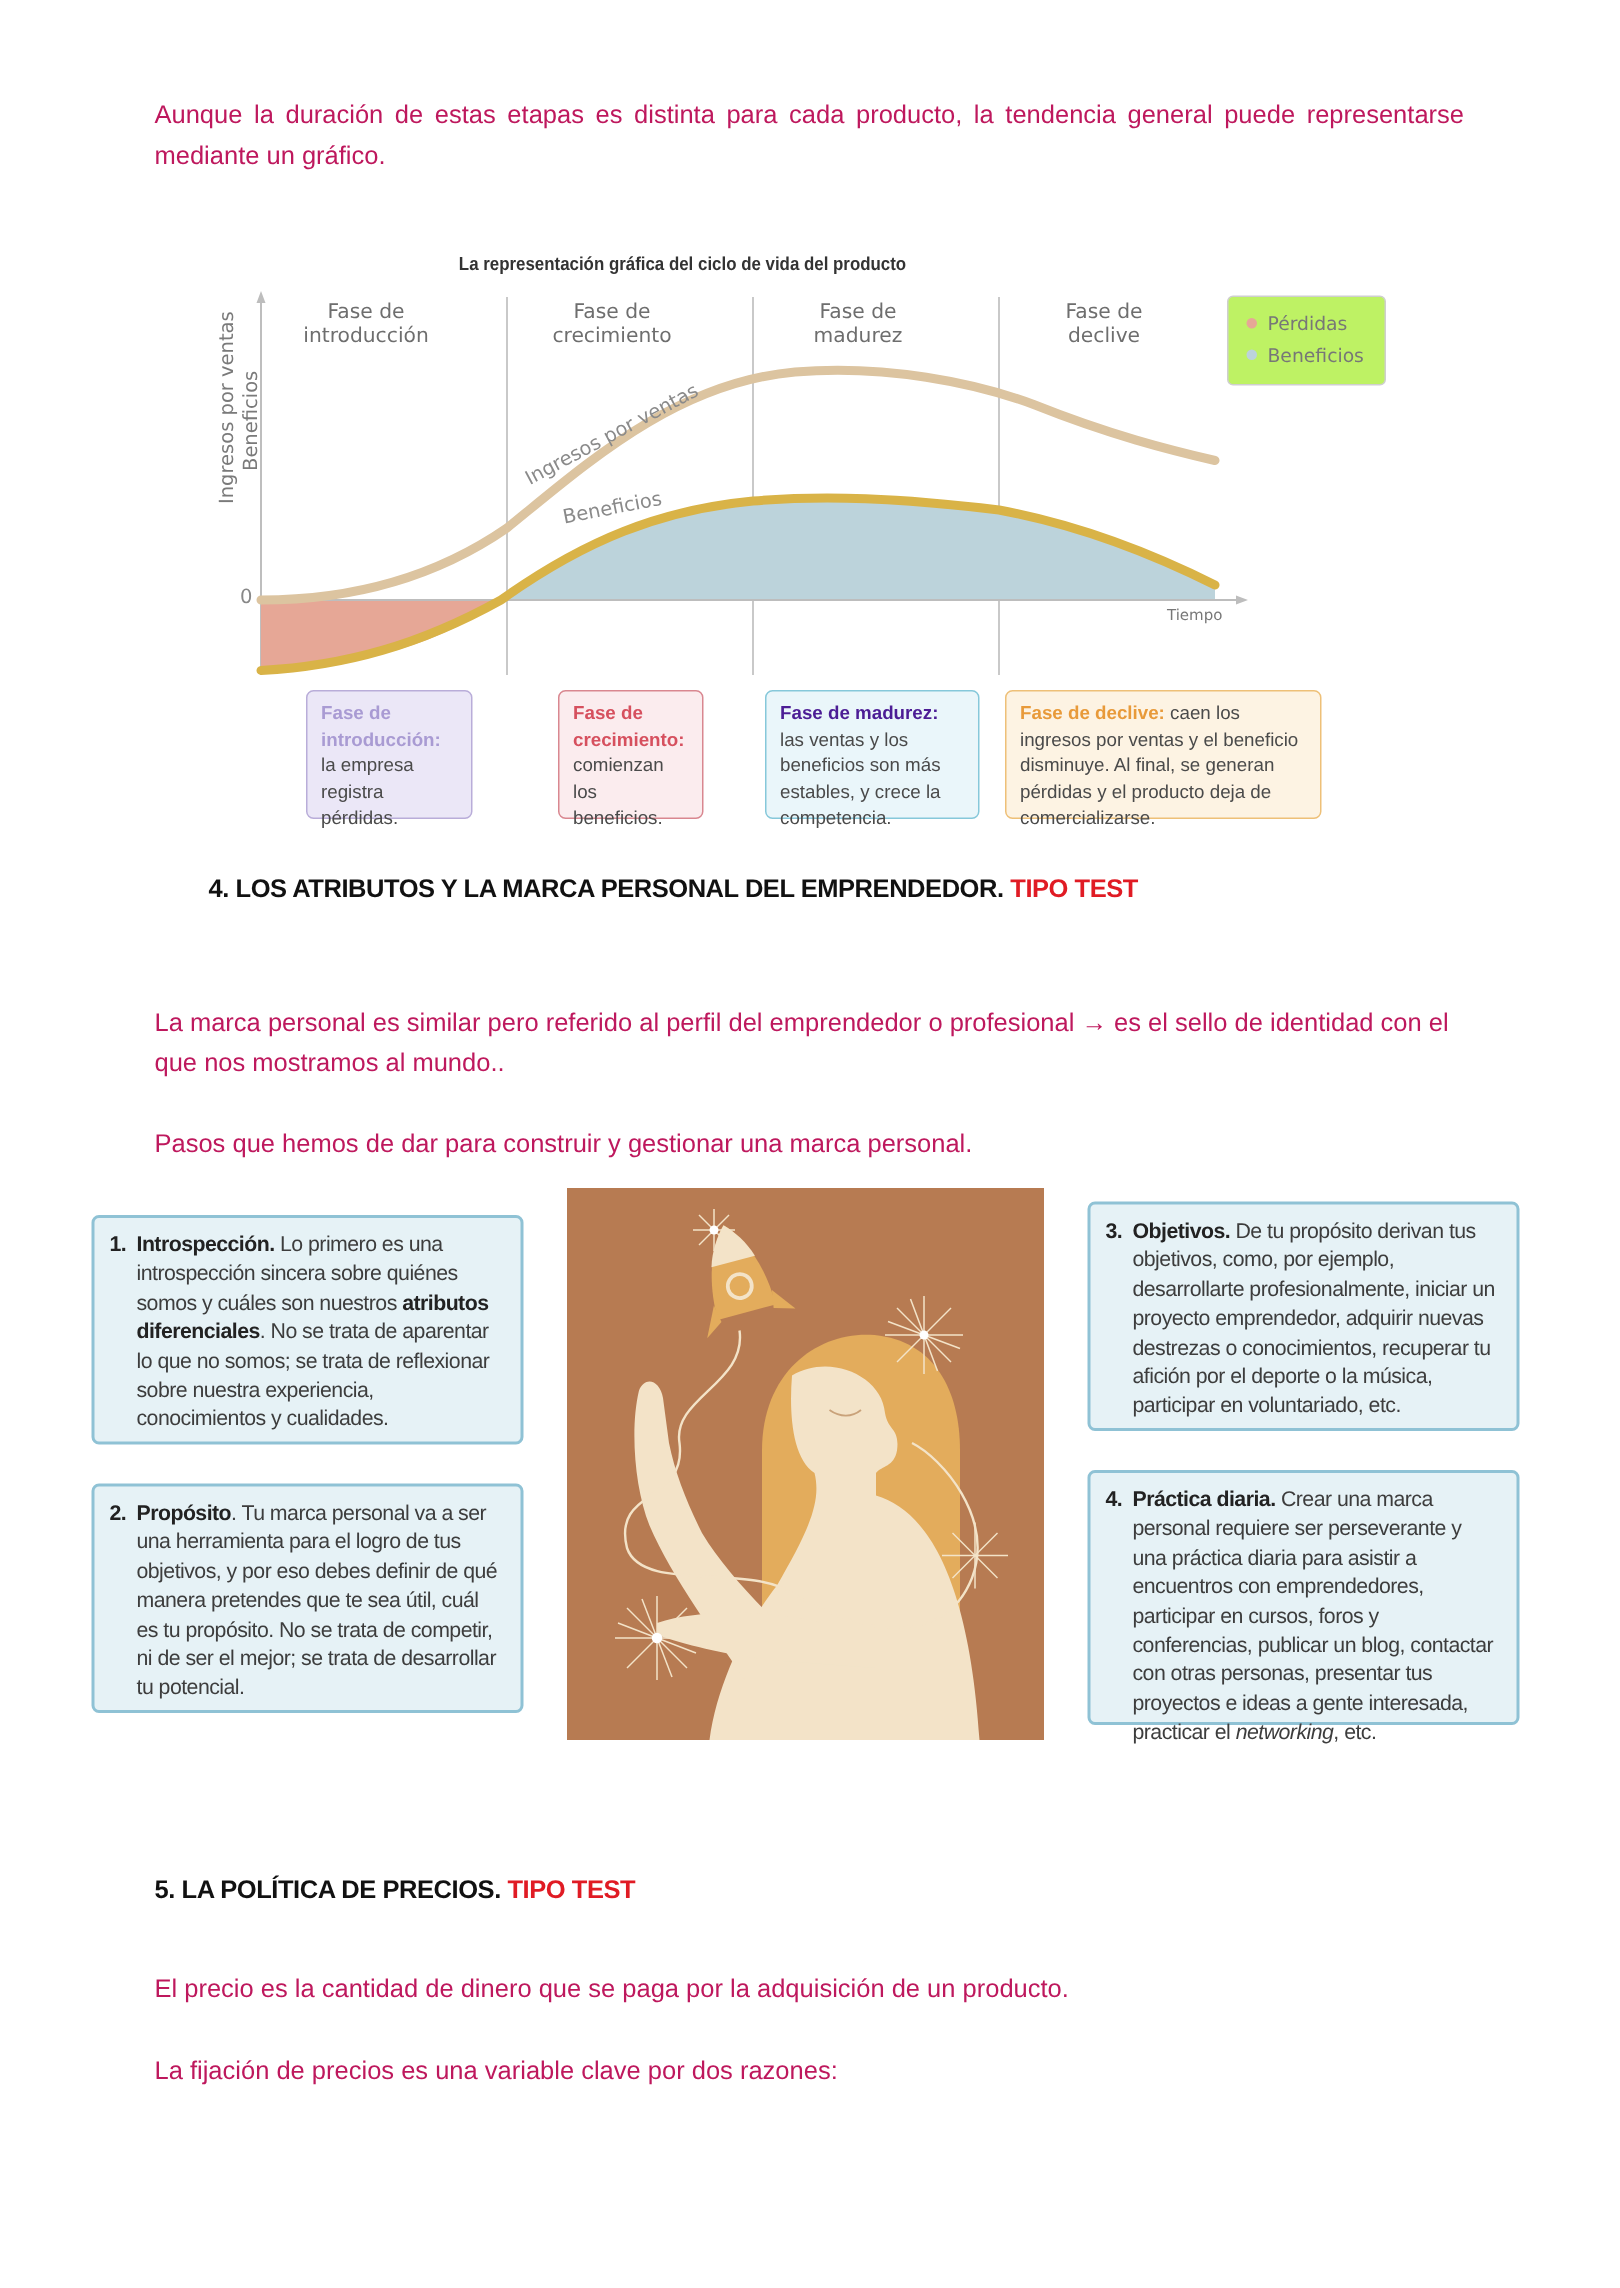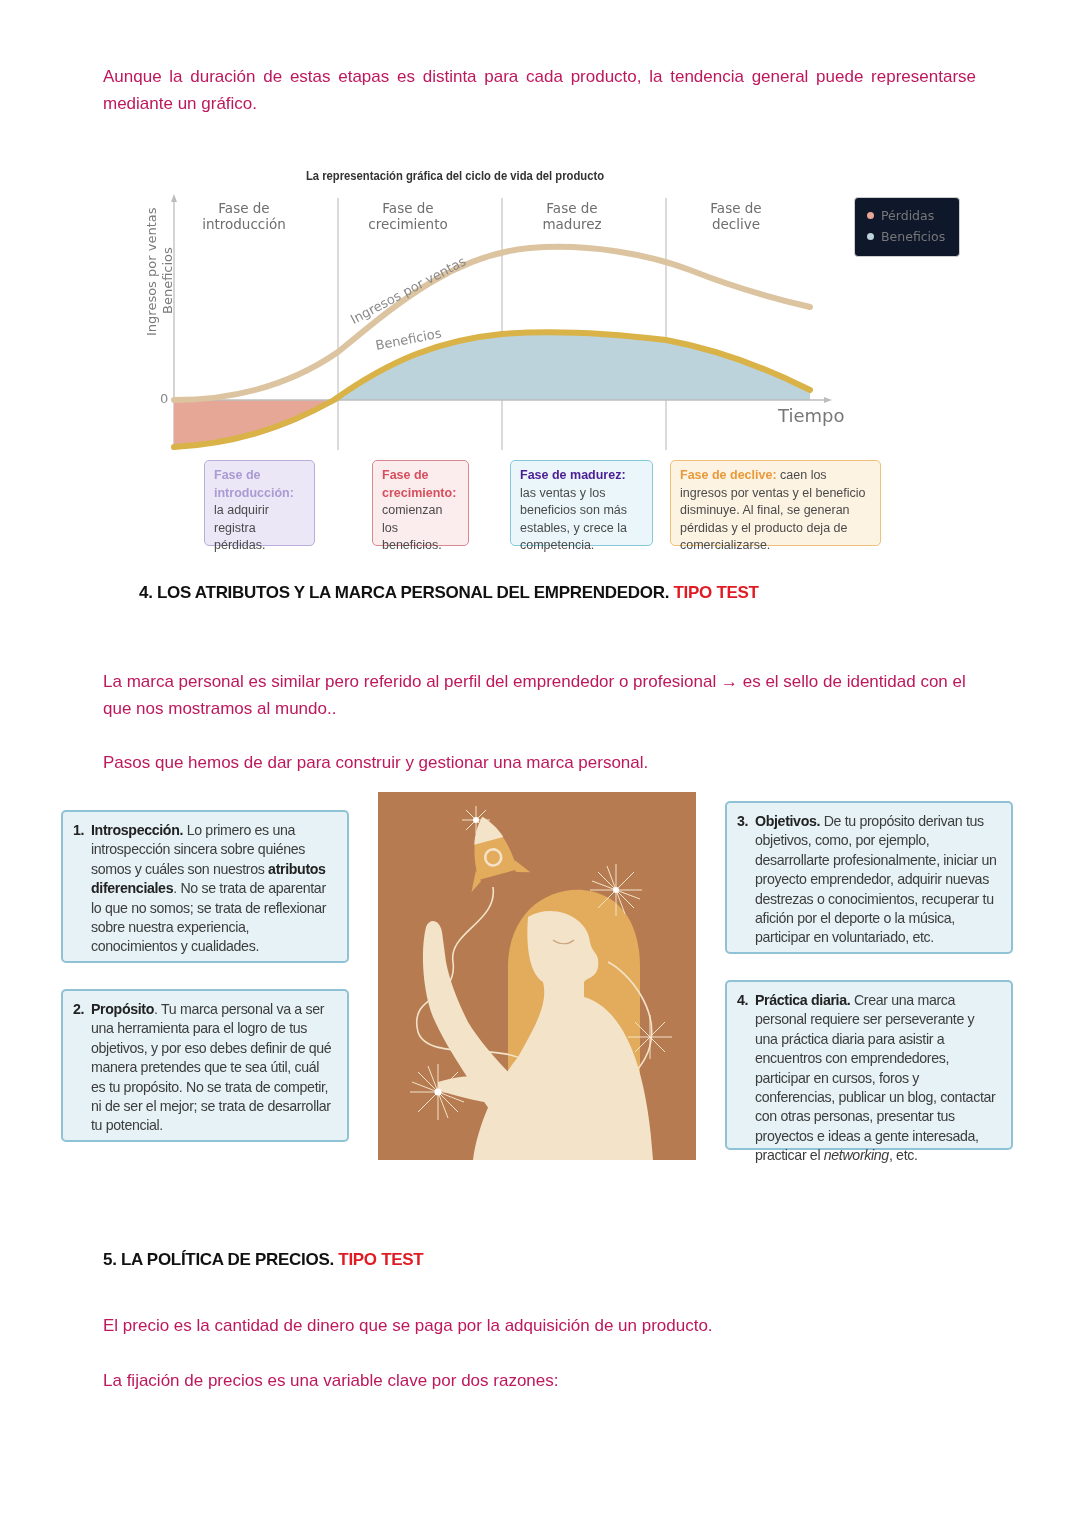--- a/index.html
+++ b/index.html
@@ -6,27 +6,27 @@
   body { width: 1080px; height: 1525px; position: relative; overflow: hidden; font-family: "Liberation Sans", sans-serif; }
   .para { position: absolute; left: 103px; width: 873px; color: #be185d; font-size: 17px; line-height: 27px; font-family: "Liberation Sans", sans-serif; }
   .justify { text-align: justify; text-align-last: left; }
   .heading { position: absolute; left: 103px; font-size: 17px; font-weight: bold; color: #111111; letter-spacing: -0.3px; font-family: "Liberation Sans", sans-serif; }
   .heading .red { color: #e01b24; }
 
   
   #chart { position: absolute; left: 130px; top: 160px; width: 850px; height: 400px; }
   .chart-title { position: absolute; left: 0; width: 650px; top: 9px; text-align: center; font-size: 12.5px; font-weight: bold; color: #333; font-family: "Liberation Sans", sans-serif; transform: scaleX(0.9); transform-origin: center; }
   .phase-label { position: absolute; top: 40px; width: 136px; text-align: center; font-size: 13.5px; line-height: 16px; color: #6e6e6e; font-family: "DejaVu Sans", sans-serif; }
-  .legend { position: absolute; left: 724px; top: 37px; width: 104px; height: 58px; border: 1.5px solid #cfcfcf; border-radius: 4px; background: #0f172a; }
+  .legend { position: absolute; left: 688px; top: 37px; width: 104px; height: 58px; border: 1.5px solid #cfcfcf; border-radius: 4px; background: #bef264; }
   .legend-item { position: absolute; left: 12px; font-size: 12.5px; color: #777; font-family: "DejaVu Sans", sans-serif; }
   .legend-item .dot { display: inline-block; width: 7px; height: 7px; border-radius: 50%; margin-right: 7px; vertical-align: middle; position: relative; top: -1px; }
   .ylabel { position: absolute; left: 8px; top: 40px; width: 40px; height: 140px; }
   .ylabel span { position: absolute; white-space: nowrap; font-size: 13px; color: #7a7a7a; font-family: "DejaVu Sans", sans-serif; transform: rotate(-90deg); transform-origin: left top; line-height: 16px; }
   .zero { position: absolute; left: 30px; top: 231px; font-size: 13px; color: #888; font-family: "DejaVu Sans", sans-serif; }
-  .xlabel { position: absolute; left: 648px; top: 245px; font-size: 18px; color: #777; font-family: "DejaVu Sans", sans-serif; }
+  .xlabel { position: absolute; left: 648px; top: 245px; font-size: 10px; color: #777; font-family: "DejaVu Sans", sans-serif; }
   .curve-label { position: absolute; font-size: 13px; color: #8a8a8a; font-family: "DejaVu Sans", sans-serif; white-space: nowrap; transform-origin: left bottom; }
   .phase-box { position: absolute; top: 300px; border: 1.5px solid; border-radius: 5px; padding: 6px 9px; font-size: 12.5px; line-height: 17.5px; color: #4a4a4a; font-family: "Liberation Sans", sans-serif; box-sizing: border-box; transform-origin: left top; }
   .phase-box b { font-weight: bold; }
 
   
   .step-box { position: absolute; background: #e6f2f6; border: 2px solid #8fc2d5; border-radius: 5px; box-sizing: border-box; padding: 9px 14px 9px 28px; font-size: 14.2px; line-height: 19.4px; color: #3d3d3d; font-family: "Liberation Sans", sans-serif; letter-spacing: -0.35px; }
   .step-box .num { position: absolute; left: 10px; top: 9px; font-weight: bold; color: #222; }
   .step-box b { color: #222; }
   #illustration { position: absolute; left: 378px; top: 792px; width: 318px; height: 368px; background: #b77b52; overflow: hidden; }
 </style>
@@ -86,21 +86,21 @@
   <div class="curve-label" style="left:225px;top:152px;transform:rotate(-28deg);">Ingresos por ventas</div>
   <div class="curve-label" style="left:247px;top:178px;transform:rotate(-11deg);">Beneficios</div>
 
   <div class="legend">
     <div class="legend-item" style="top:10px;"><span class="dot" style="background:#e6a796;"></span><span>Pérdidas</span></div>
     <div class="legend-item" style="top:31px;"><span class="dot" style="background:#bcd3db;"></span><span>Beneficios</span></div>
   </div>
 
   <div class="phase-box" style="left:74px;width:111px;height:86px;border-color:#b9add9;background:#ebe7f7;">
     <b style="color:#a99bd3;">Fase de introducción:</b>
-    <span>la adquirir registra pérdidas.</span>
+    <span>la empresa registra pérdidas.</span>
   </div>
   <div class="phase-box" style="left:242px;width:97px;height:86px;border-color:#d98790;background:#fbecee;">
     <b style="color:#d6505e;">Fase de crecimiento:</b>
     <span>comienzan los beneficios.</span>
   </div>
   <div class="phase-box" style="left:380px;width:143px;height:86px;border-color:#86c8da;background:#eaf6fa;">
     <b style="color:#4c1d95;">Fase de madurez:</b>
     <span>las ventas y los beneficios son más estables, y crece la competencia.</span>
   </div>
   <div class="phase-box" style="left:540px;width:211px;height:86px;border-color:#eec078;background:#fdf3e3;">

